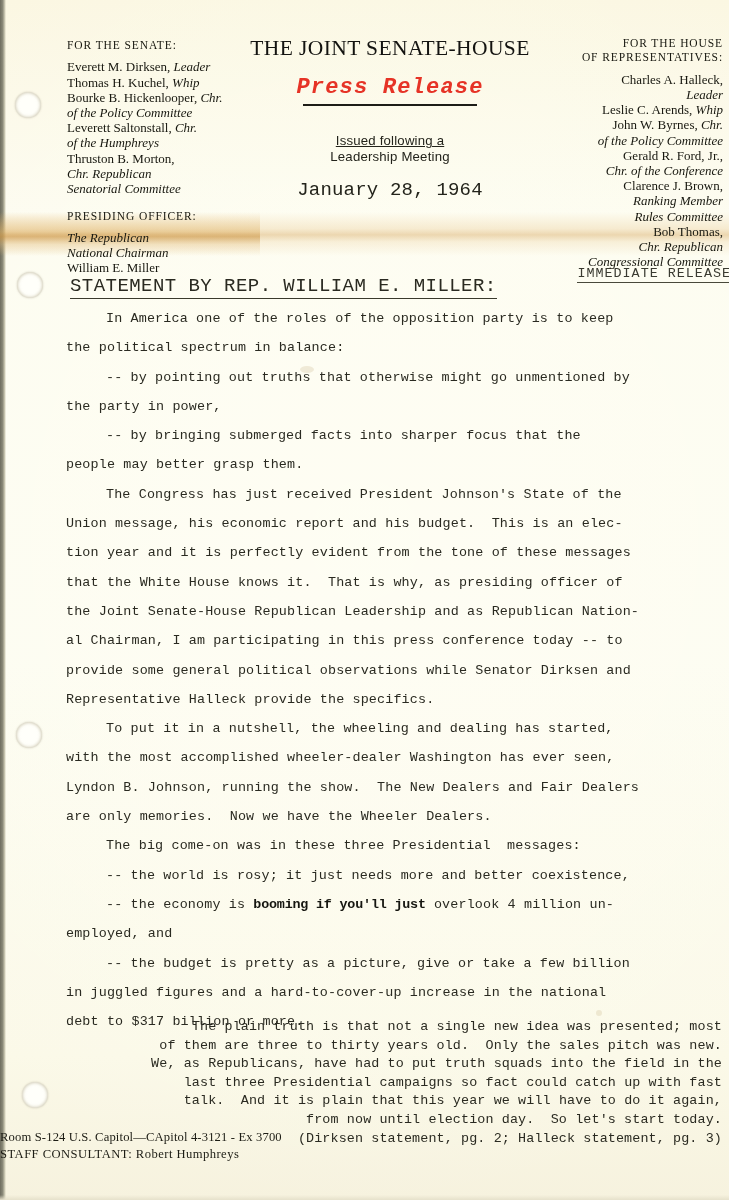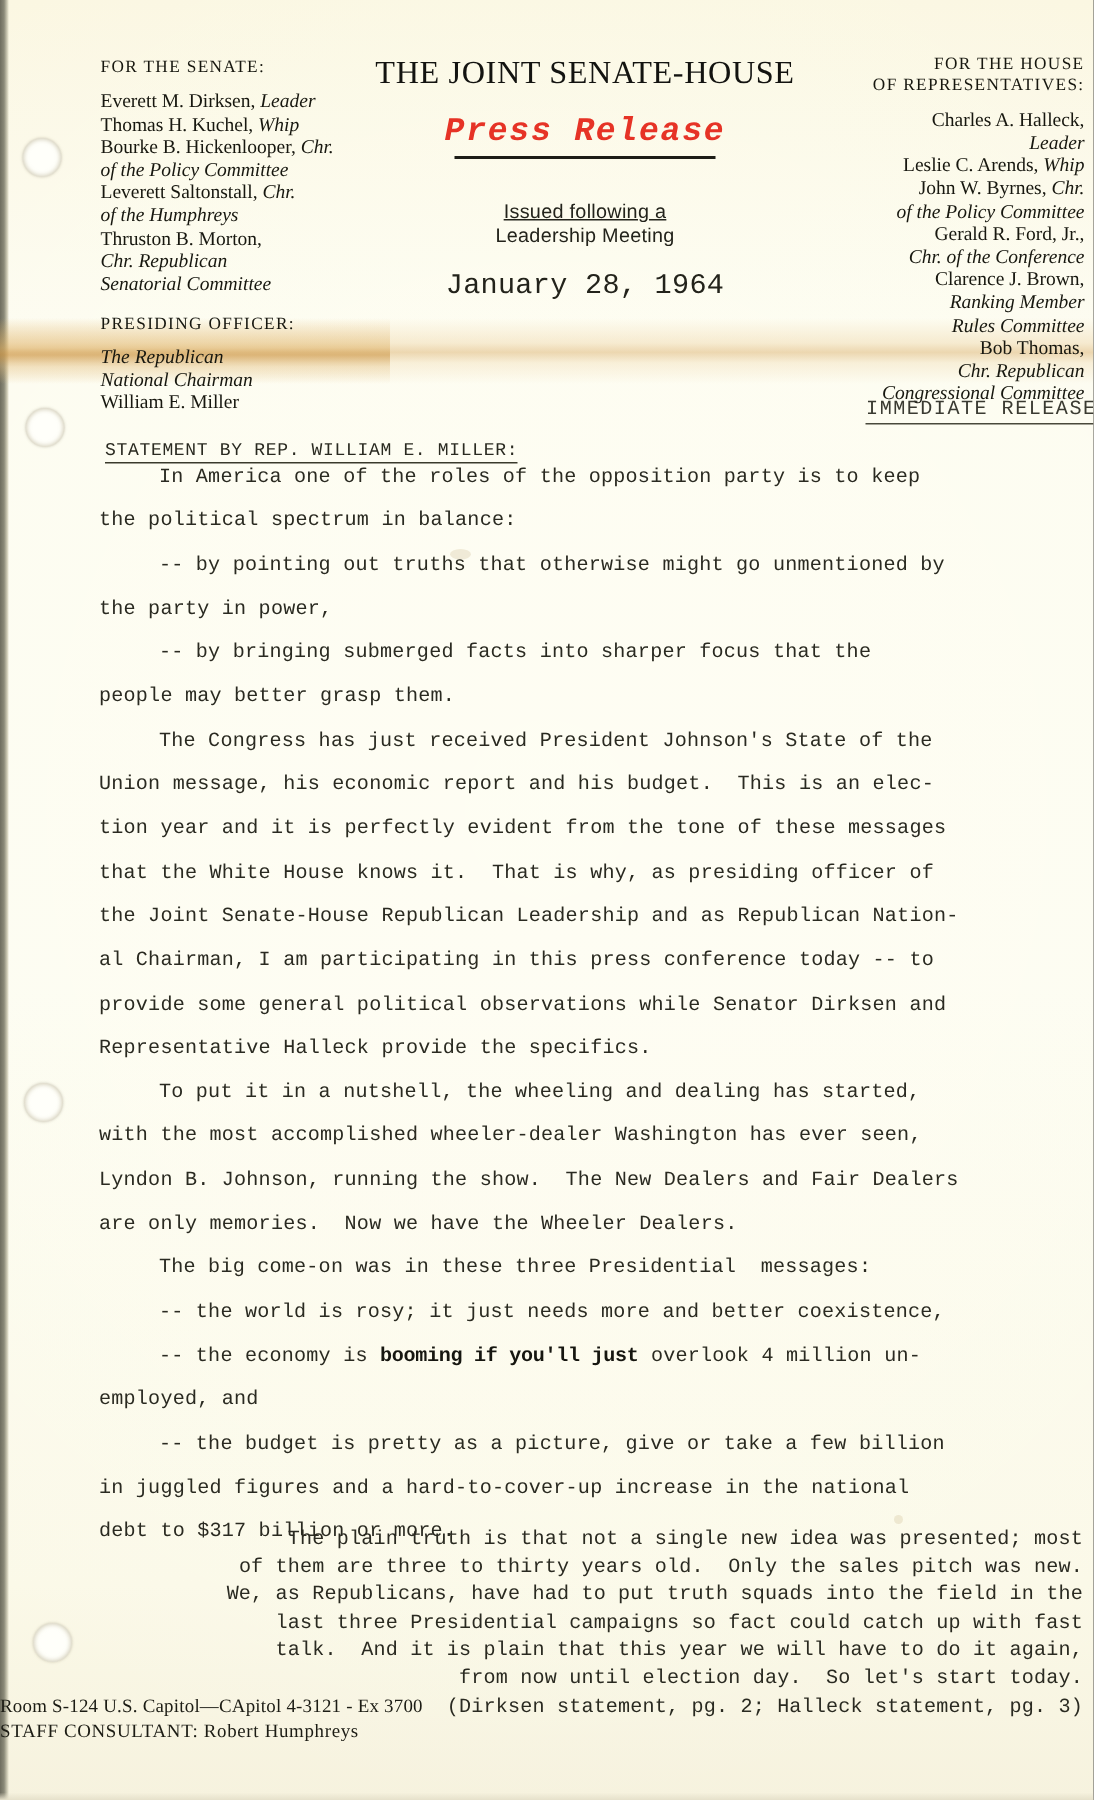--- a/index.html
+++ b/index.html
@@ -180,22 +180,22 @@
     letter-spacing: 1.0px;
     border-bottom: 1.4px solid #3a3a2c;
     padding-bottom: 1px;
     white-space: nowrap;
     opacity: 0.92;
   }
 
   .statement-head {
     position: absolute;
     left: 70px;
-    top: 293px;
-    font-size: 12px;
+    top: 275px;
+    font-size: 19px;
     letter-spacing: 0.45px;
     border-bottom: 1.4px solid #3a3a2c;
     padding-bottom: 1px;
     white-space: nowrap;
   }
 
   .body-text {
     position: absolute;
     left: 66px;
     top: 304px;

